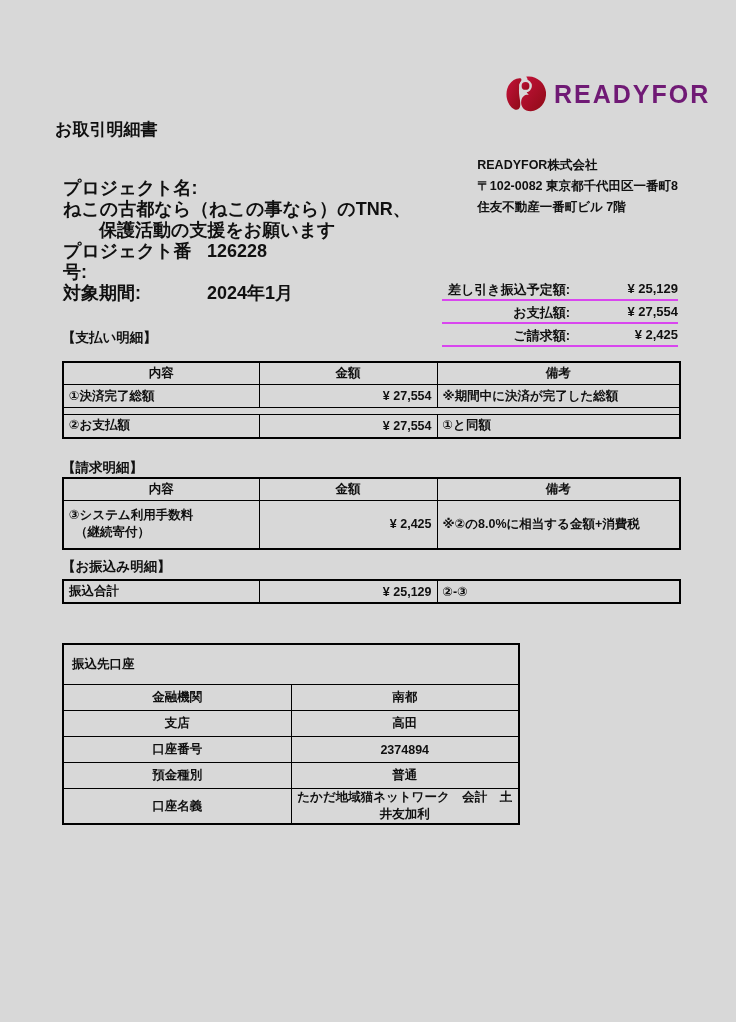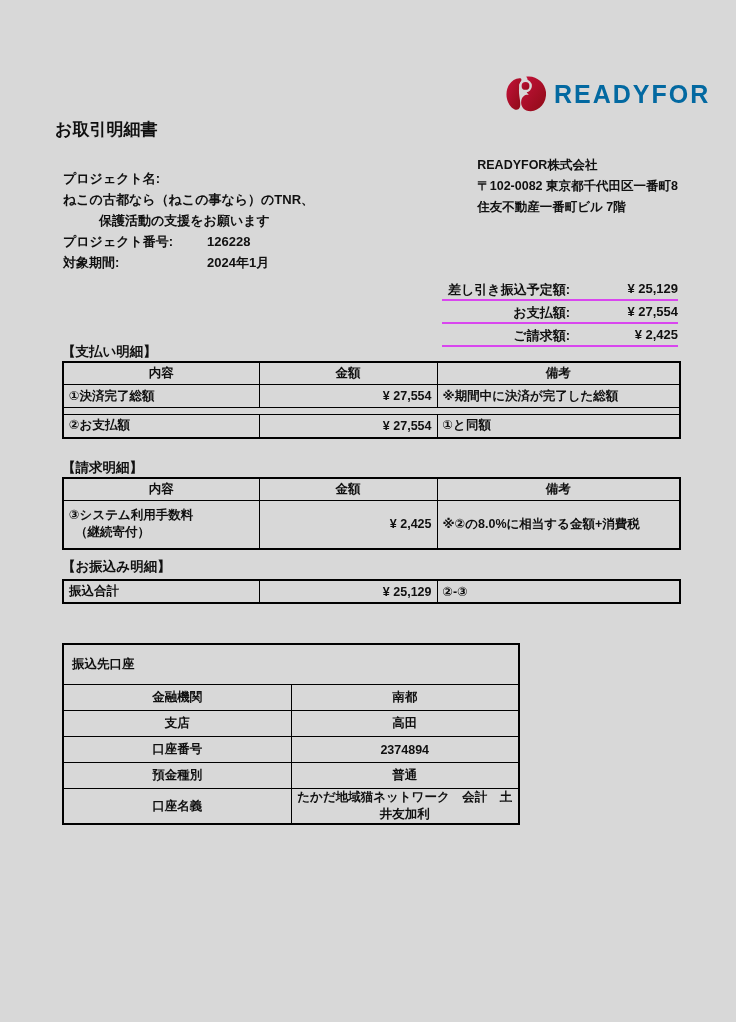--- a/index.html
+++ b/index.html
@@ -8,43 +8,43 @@
     background:#d8d8d8;
     font-family:"Liberation Sans","DejaVu Sans",sans-serif;
     color:#101010;
     font-weight:700;
   }
   .page { position:relative; width:736px; height:1022px; overflow:hidden; }
 
   
   .logo { position:absolute; top:74px; left:503px; display:flex; align-items:center; }
   .logo-icon { width:46px; height:40px; }
-  .logo-text { font-size:25px; font-weight:700; letter-spacing:2px; color:#0369a1; margin-left:5px; }
+  .logo-text { font-size:25px; font-weight:700; letter-spacing:2px; color:#701a75; margin-left:5px; }
 
   
   .doc-title { position:absolute; left:55px; top:118px; font-size:17px; }
 
   
-  .project { position:absolute; left:63px; top:168px; font-size:13px; line-height:21px; }
+  .project { position:absolute; left:63px; top:178px; font-size:18px; line-height:21px; }
   .project .indent { padding-left:36px; }
   .kv { display:flex; }
   .kv .k { width:144px; }
 
   
   .company { position:absolute; right:58px; top:155px; text-align:left; font-size:12.5px; line-height:21px; }
 
   
   .summary { position:absolute; left:442px; top:278px; width:236px; font-size:13px; }
   .summary-row { display:flex; align-items:flex-start; padding:3px 0 0; border-bottom:2px solid #d946ef; }
   .summary-row .lbl { flex:1; text-align:right; }
   .summary-row .val { width:108px; text-align:right; }
 
   
   .section-title { position:absolute; left:62px; font-size:13.5px; }
-  .st1 { top:343px; } .st2 { top:459px; } .st3 { top:558px; }
+  .st1 { top:329px; } .st2 { top:459px; } .st3 { top:558px; }
 
   
   table { border-collapse:collapse; table-layout:fixed; font-size:12.5px; font-weight:700; }
   .detail-table { position:absolute; left:62px; width:617px; border:2px solid #000; }
   .t1 { top:361px; } .t2 { top:477px; } .t3 { top:579px; }
   .detail-table th, .detail-table td { border:1px solid #000; padding:2px 5px; }
   .detail-table th { height:21px; }
   .detail-table td.c-content { text-align:left; height:23px; }
   .detail-table td.c-amount  { text-align:right; }
   .detail-table td.c-note    { text-align:left; }

